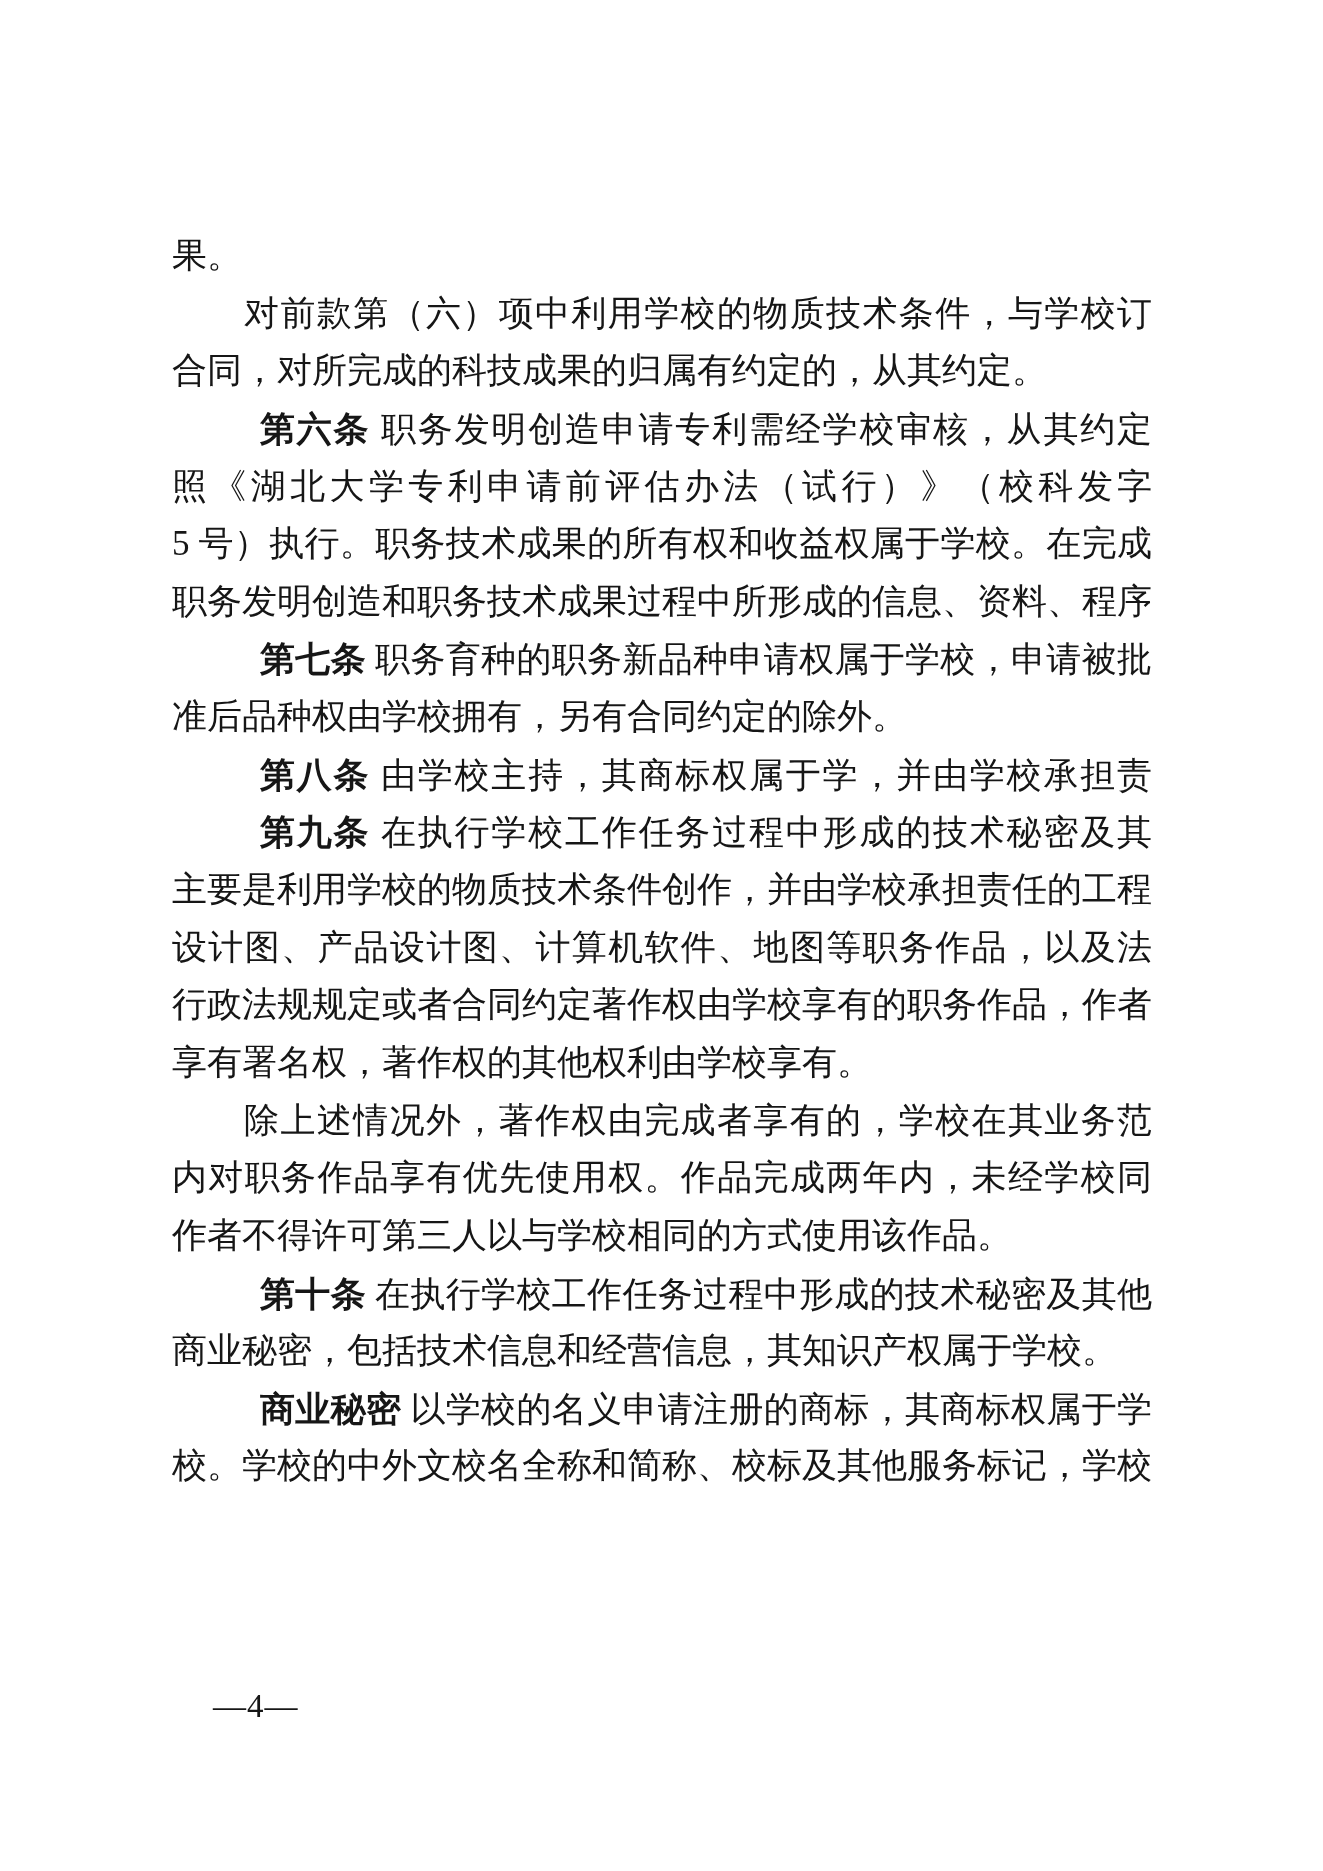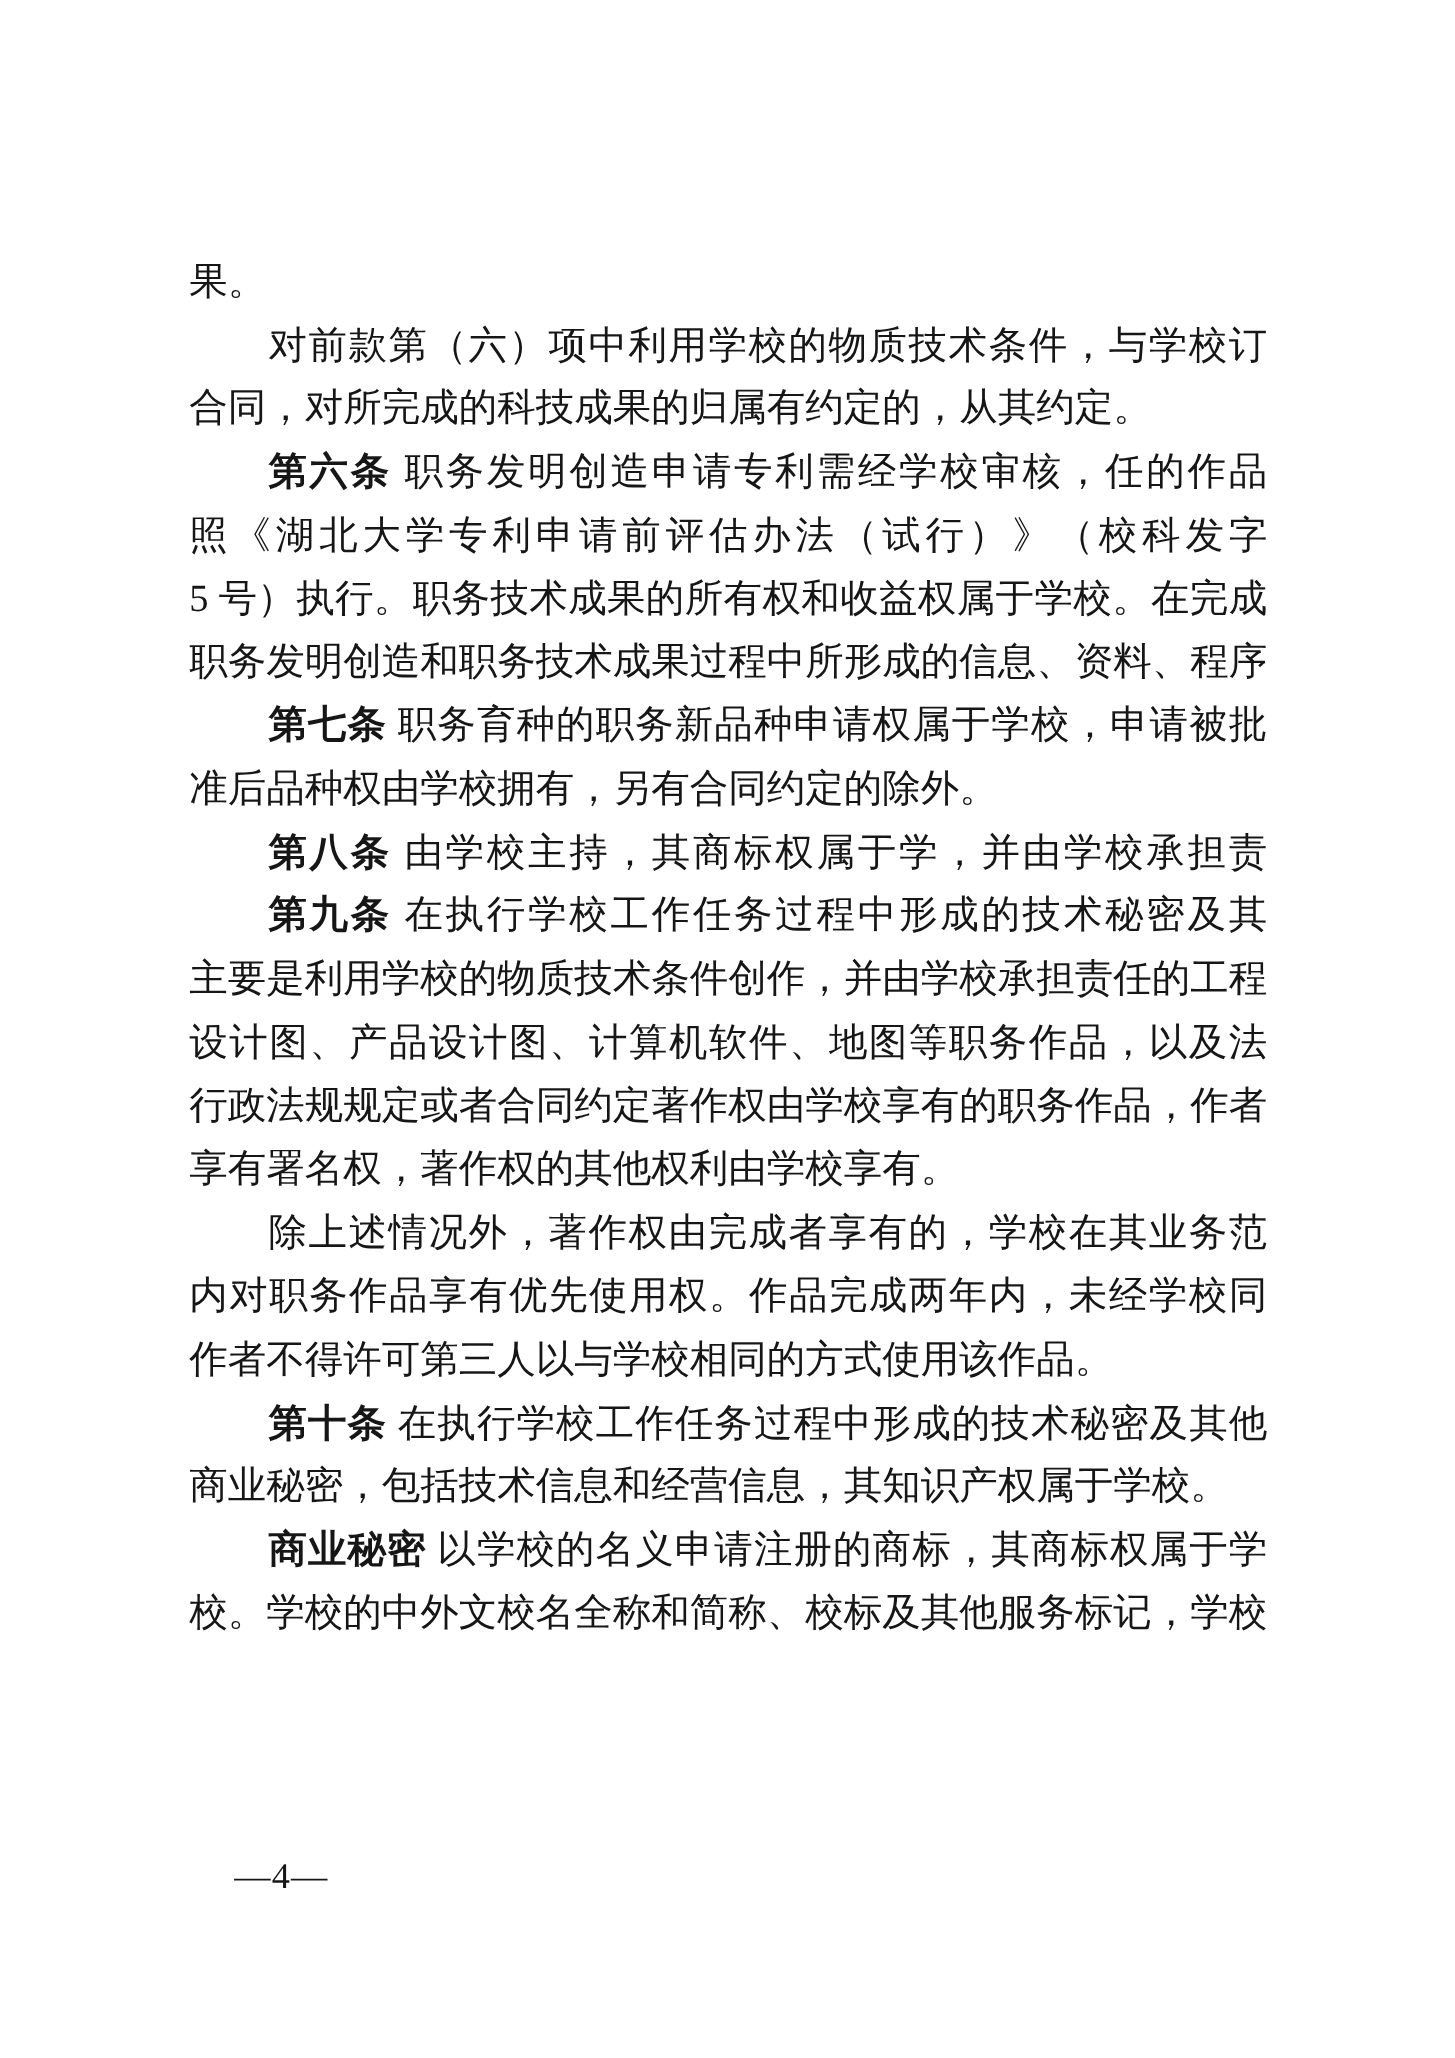--- a/index.html
+++ b/index.html
@@ -36,40 +36,41 @@
   }
   .line.indent {
     text-indent: 72px;
   }
   .run {
     font-weight: normal;
   }
   .run.bold {
     font-weight: 700;
     font-family: "Liberation Sans", "DejaVu Sans", sans-serif;
+    margin-left: 16px;
   }
   .page-number {
     position: absolute;
     left: 213px;
     top: 1688px;
     font-size: 33px;
     color: #161616;
     letter-spacing: 1px;
     font-family: "Liberation Serif", "DejaVu Serif", serif;
   }
 </style>
 </head>
 <body>
 
 <div class="page">
   <div class="text-block" id="text-block">
       <div class="line"><span class="run">果。</span></div>
       <div class="line justify indent"><span class="run">对前款第（六）项中利用学校的物质技术条件，与学校订有</span></div>
       <div class="line"><span class="run">合同，对所完成的科技成果的归属有约定的，从其约定。</span></div>
-      <div class="line justify indent"><span class="run bold">第六条</span><span class="run"> 职务发明创造申请专利需经学校审核，任的作品</span></div>
+      <div class="line justify indent"><span class="run bold">第六条</span><span class="run"> 职务发明创造申请专利需经学校审核，从其约定</span></div>
       <div class="line justify"><span class="run">照《湖北大学专利申请前评估办法（试行）》（校科发字〔2022〕</span></div>
       <div class="line justify"><span class="run">5 号）执行。职务技术成果的所有权和收益权属于学校。在完成</span></div>
       <div class="line justify"><span class="run">职务发明创造和职务技术成果过程中所形成的信息、资料、程序</span></div>
       <div class="line justify indent"><span class="run bold">第七条</span><span class="run"> 职务育种的职务新品种申请权属于学校，申请被批</span></div>
       <div class="line"><span class="run">准后品种权由学校拥有，另有合同约定的除外。</span></div>
       <div class="line justify indent"><span class="run bold">第八条</span><span class="run"> 由学校主持，其商标权属于学，并由学校承担责</span></div>
       <div class="line justify indent"><span class="run bold">第九条</span><span class="run"> 在执行学校工作任务过程中形成的技术秘密及其他。</span></div>
       <div class="line justify"><span class="run">主要是利用学校的物质技术条件创作，并由学校承担责任的工程</span></div>
       <div class="line justify"><span class="run">设计图、产品设计图、计算机软件、地图等职务作品，以及法律、</span></div>
       <div class="line justify"><span class="run">行政法规规定或者合同约定著作权由学校享有的职务作品，作者</span></div>

